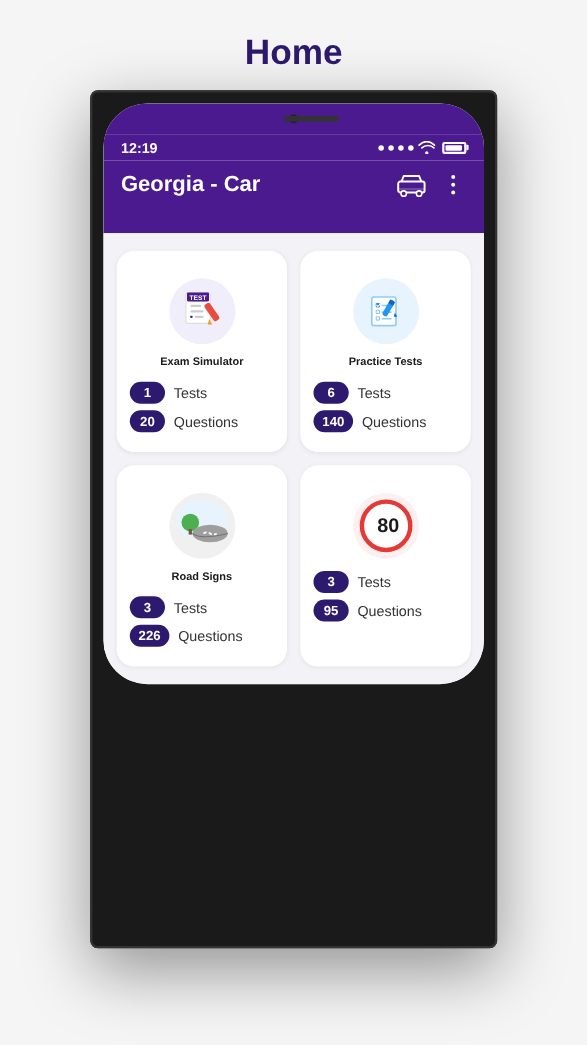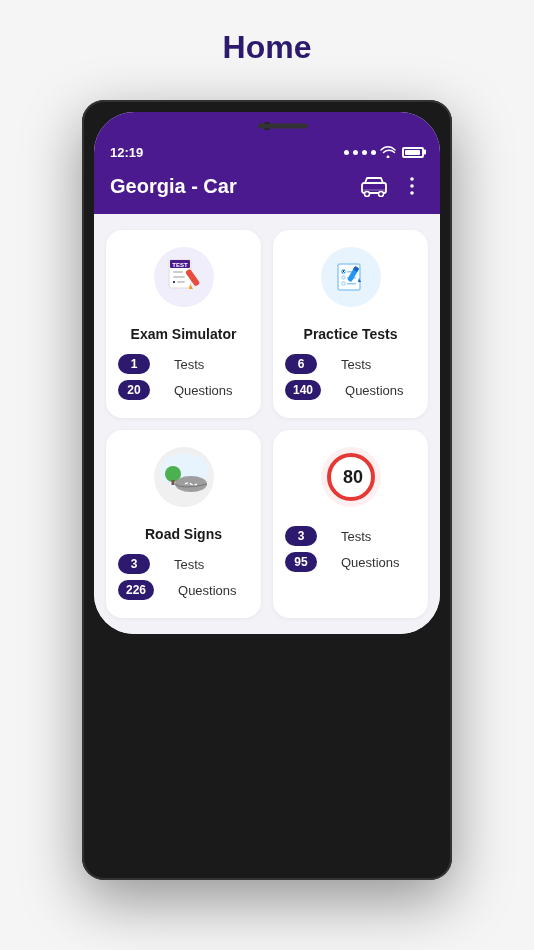--- a/index.html
+++ b/index.html
@@ -14,32 +14,32 @@
     .page-wrapper {
       width: 534px;
       min-height: 950px;
       display: flex;
       flex-direction: column;
       align-items: center;
       background: #f5f5f5;
     }
     .page-title {
       text-align: right;
-      padding: 28px 20px 34px;
+      padding: 28px 20px 16px;
       color: #2d1a6e;
       font-weight: 800;
       font-size: 32px;
       line-height: 1.2;
     }
     
     .phone-frame {
       width: 370px;
       min-height: 780px;
       background: #1a1a1a;
-      border-radius: 22px;
+      border-radius: 7px;
       padding: 12px;
       box-shadow: 0 20px 60px rgba(0,0,0,0.4), inset 0 0 0 2px #333;
       position: relative;
     }
     .phone-inner {
       width: 100%;
       height: 100%;
       background: #fff;
       border-radius: 40px;
       overflow: hidden;
@@ -122,21 +122,21 @@
       position: absolute;
       left: 1px; top: 1px;
       width: 85%;
       height: calc(100% - 2px);
       background: #fff;
       border-radius: 1px;
     }
     
     .app-header {
       background: #4a1a8e;
-      padding: 10px 16px 16px;
+      padding: 10px 16px 32px;
       display: flex;
       align-items: center;
       justify-content: space-between;
     }
     .app-header-title {
       color: #fff;
       font-size: 20px;
       font-weight: 700;
     }
     .app-header-icons {
@@ -154,28 +154,28 @@
     }
     .card {
       background: #fff;
       border-radius: 16px;
       padding: 16px 12px 12px;
       box-shadow: 0 1px 4px rgba(0,0,0,0.06);
     }
     .card-icon-area {
       display: flex;
       justify-content: center;
-      align-items: flex-start;
+      align-items: flex-end;
       height: 70px;
       margin-bottom: 10px;
     }
     .card-title {
       text-align: center;
       font-weight: 700;
-      font-size: 14px;
+      font-size: 10px;
       color: #1a1a1a;
       margin-bottom: 12px;
     }
     .card-stat {
       display: flex;
       align-items: center;
       gap: 8px;
       margin-bottom: 6px;
     }
     .stat-badge {
@@ -185,21 +185,20 @@
       font-size: 12px;
       border-radius: 20px;
       padding: 3px 8px;
       min-width: 32px;
       text-align: center;
     }
     .stat-label {
       color: #333;
       font-size: 13px;
       font-weight: 500;
-      margin-left: 16px;
     }
   </style>
 </head>
 <body>
 
 <div class="page-wrapper">
   <div class="page-title">
     <span>Home</span><br>
   </div>
 

